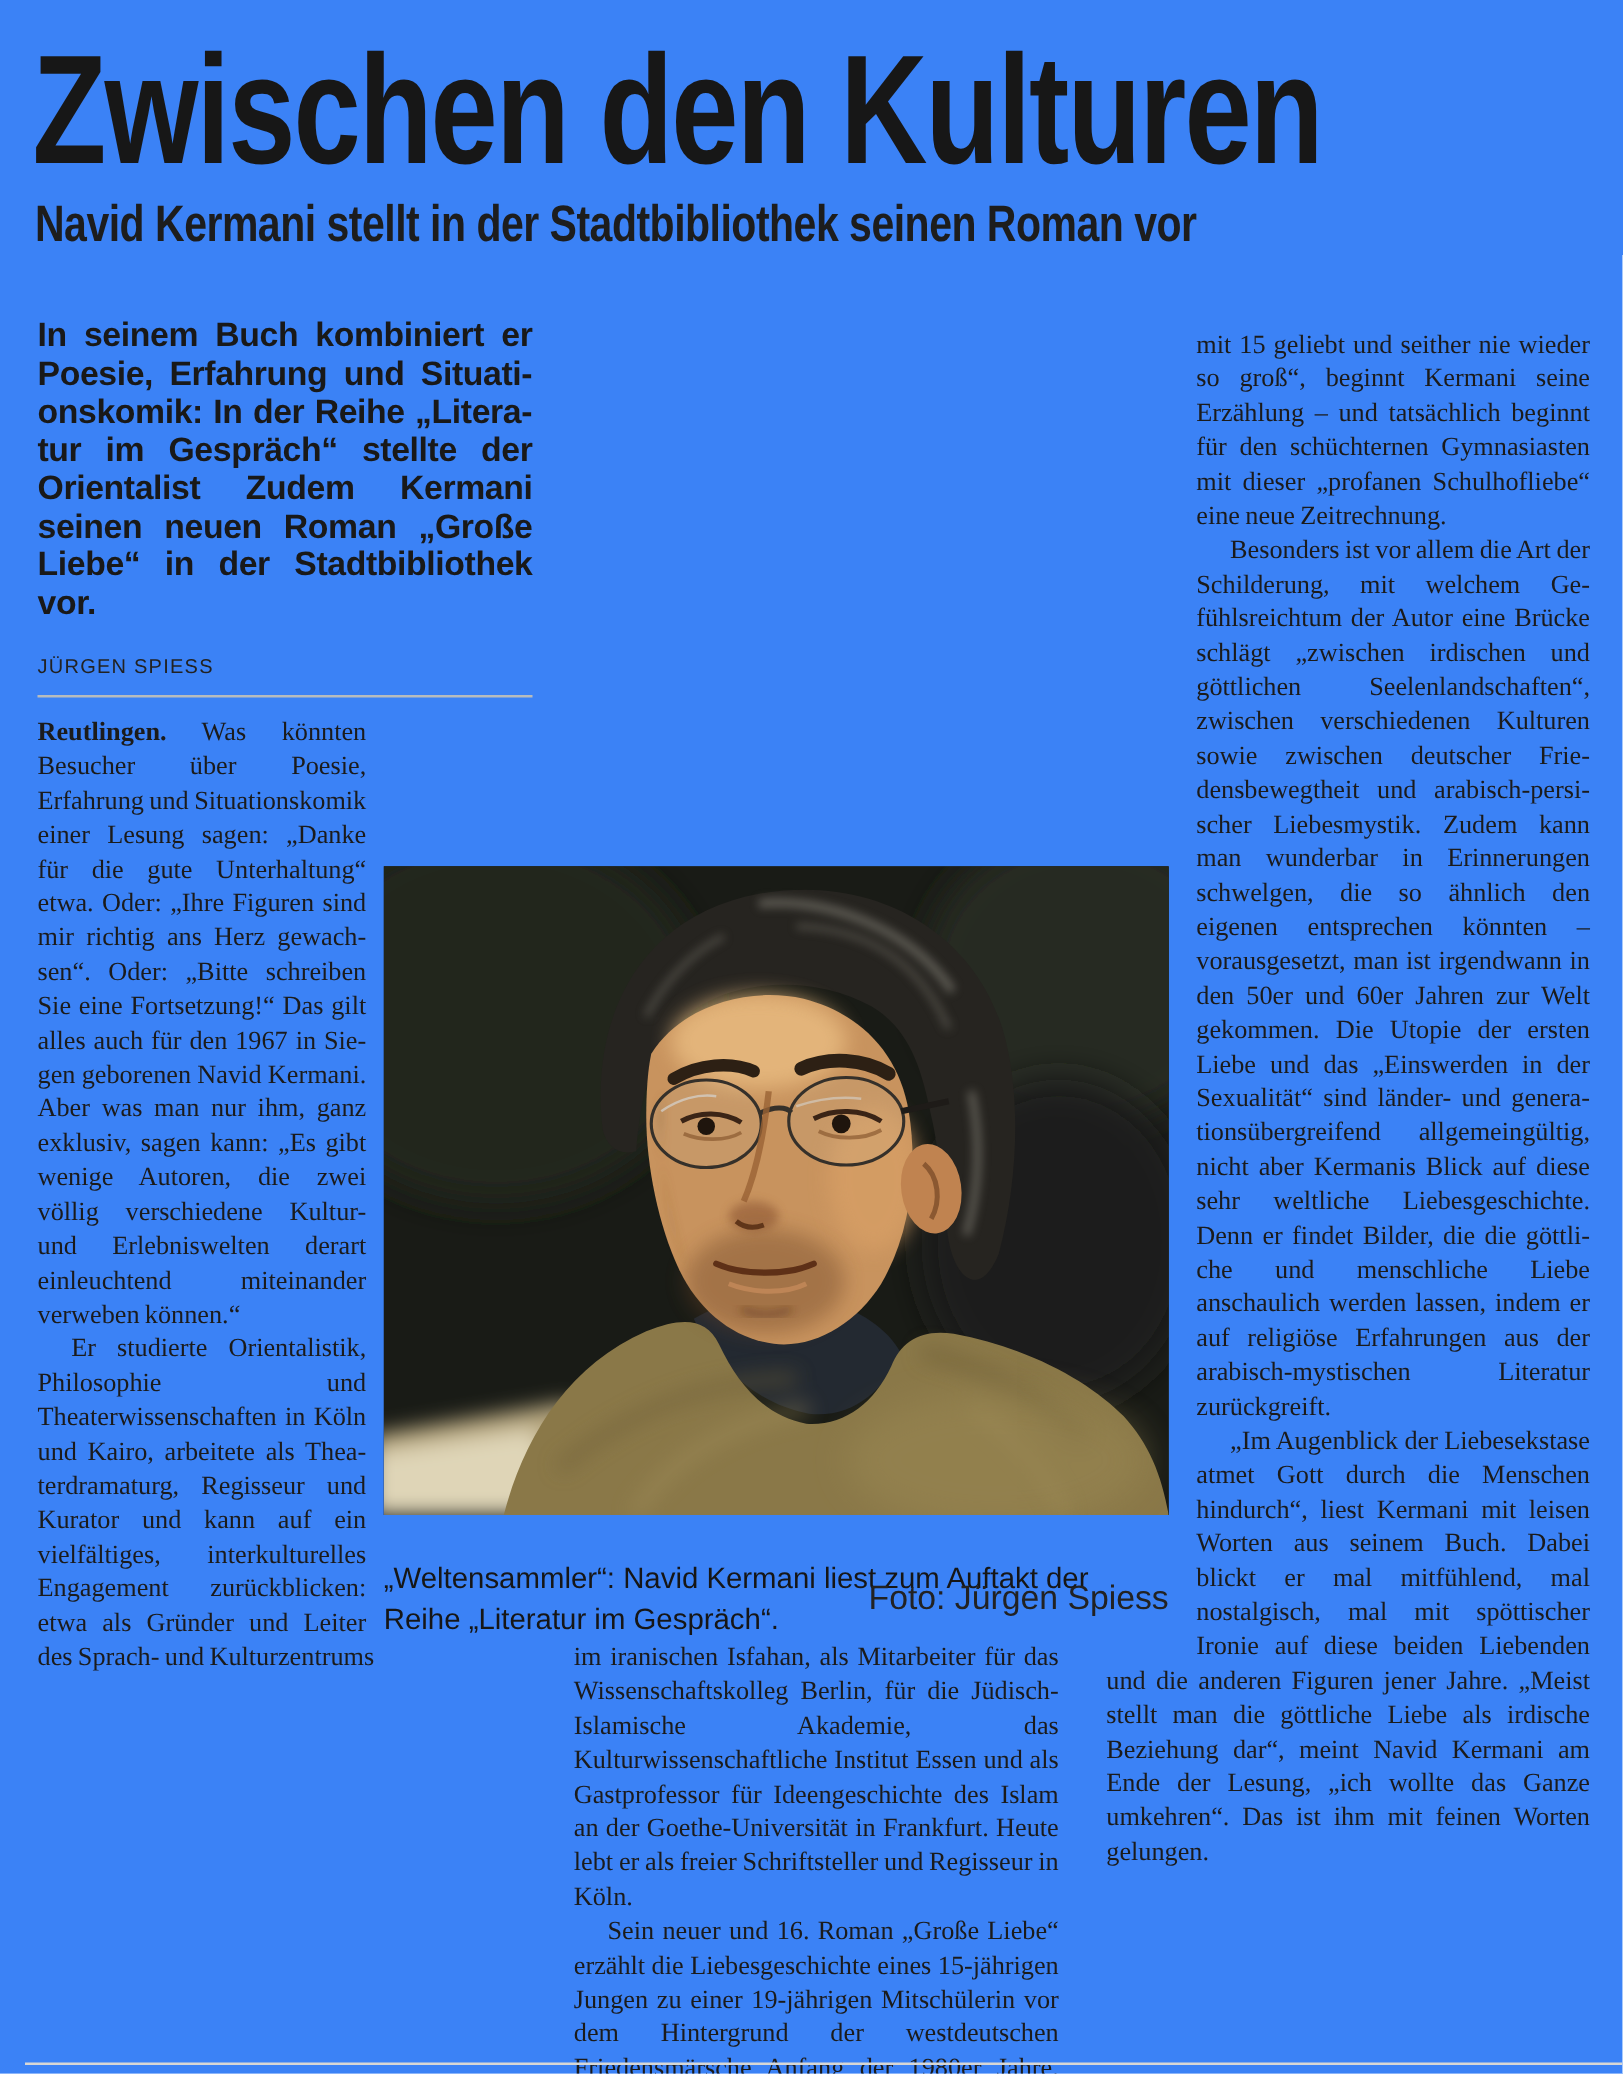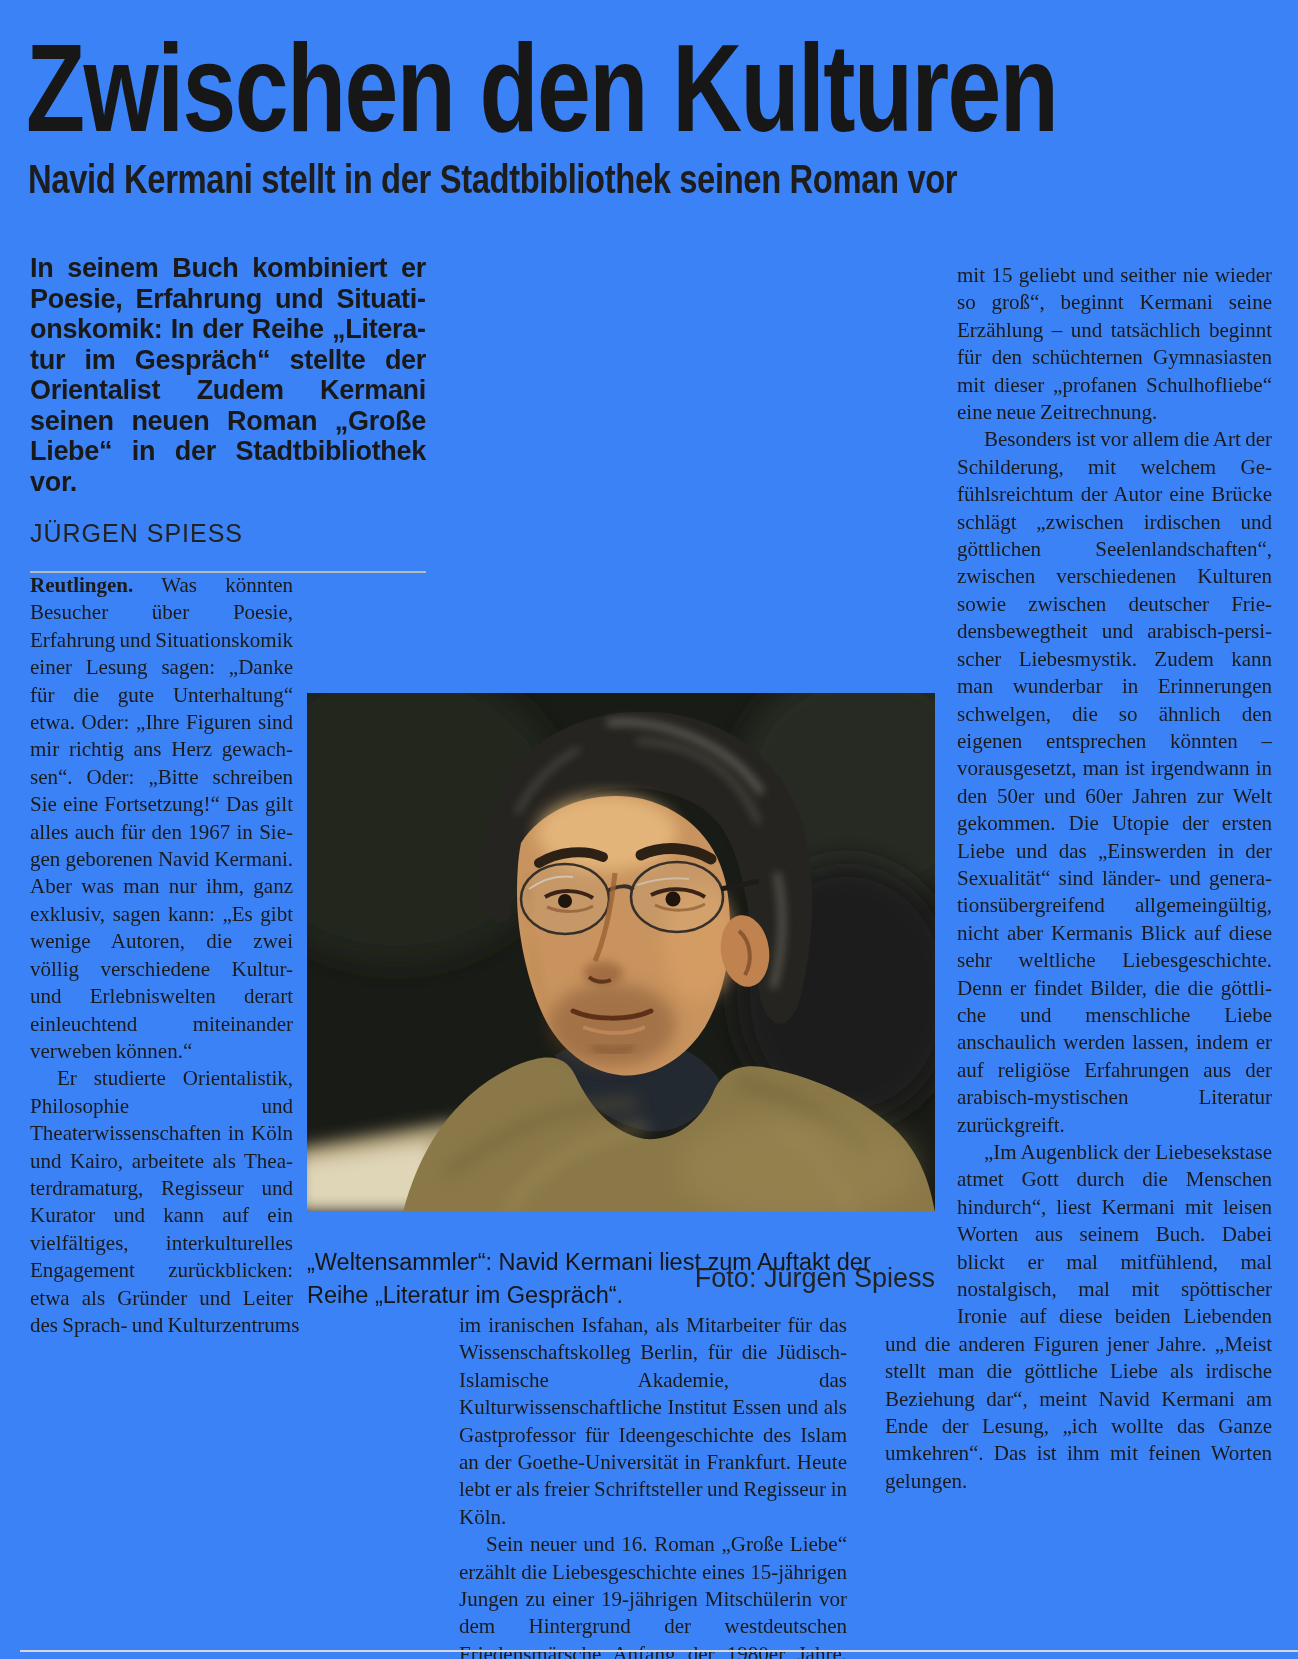--- a/index.html
+++ b/index.html
@@ -25,22 +25,22 @@
   
   .intro{
     left:30px;top:253px;width:396px;margin:0;
     font-family:"Liberation Sans", sans-serif;font-weight:bold;
     font-size:27px;line-height:30.5px;letter-spacing:-0.3px;word-spacing:-1px;
     text-align:justify;color:#191919;
   }
   .byline{
     left:30px;top:519px;width:396px;height:29px;
     font-family:"Liberation Sans", sans-serif;
-    font-size:25px;line-height:29px;letter-spacing:1px;color:#222;
-    padding-bottom:23px;border-bottom:2px solid #b7bcbe;
+    font-size:16px;line-height:29px;letter-spacing:1px;color:#222;
+    padding-bottom:8px;border-bottom:2px solid #b7bcbe;
   }
   
   .col{
     font-size:21px;line-height:27.4px;word-spacing:-1px;
     text-align:justify;hyphens:manual;-webkit-hyphens:manual;
   }
   .col p{margin:0;}
   .col p.indent{text-indent:27px;}
   .lead{font-weight:bold;}
   .col1{left:30px;top:572px;width:396px;height:1080px;}

